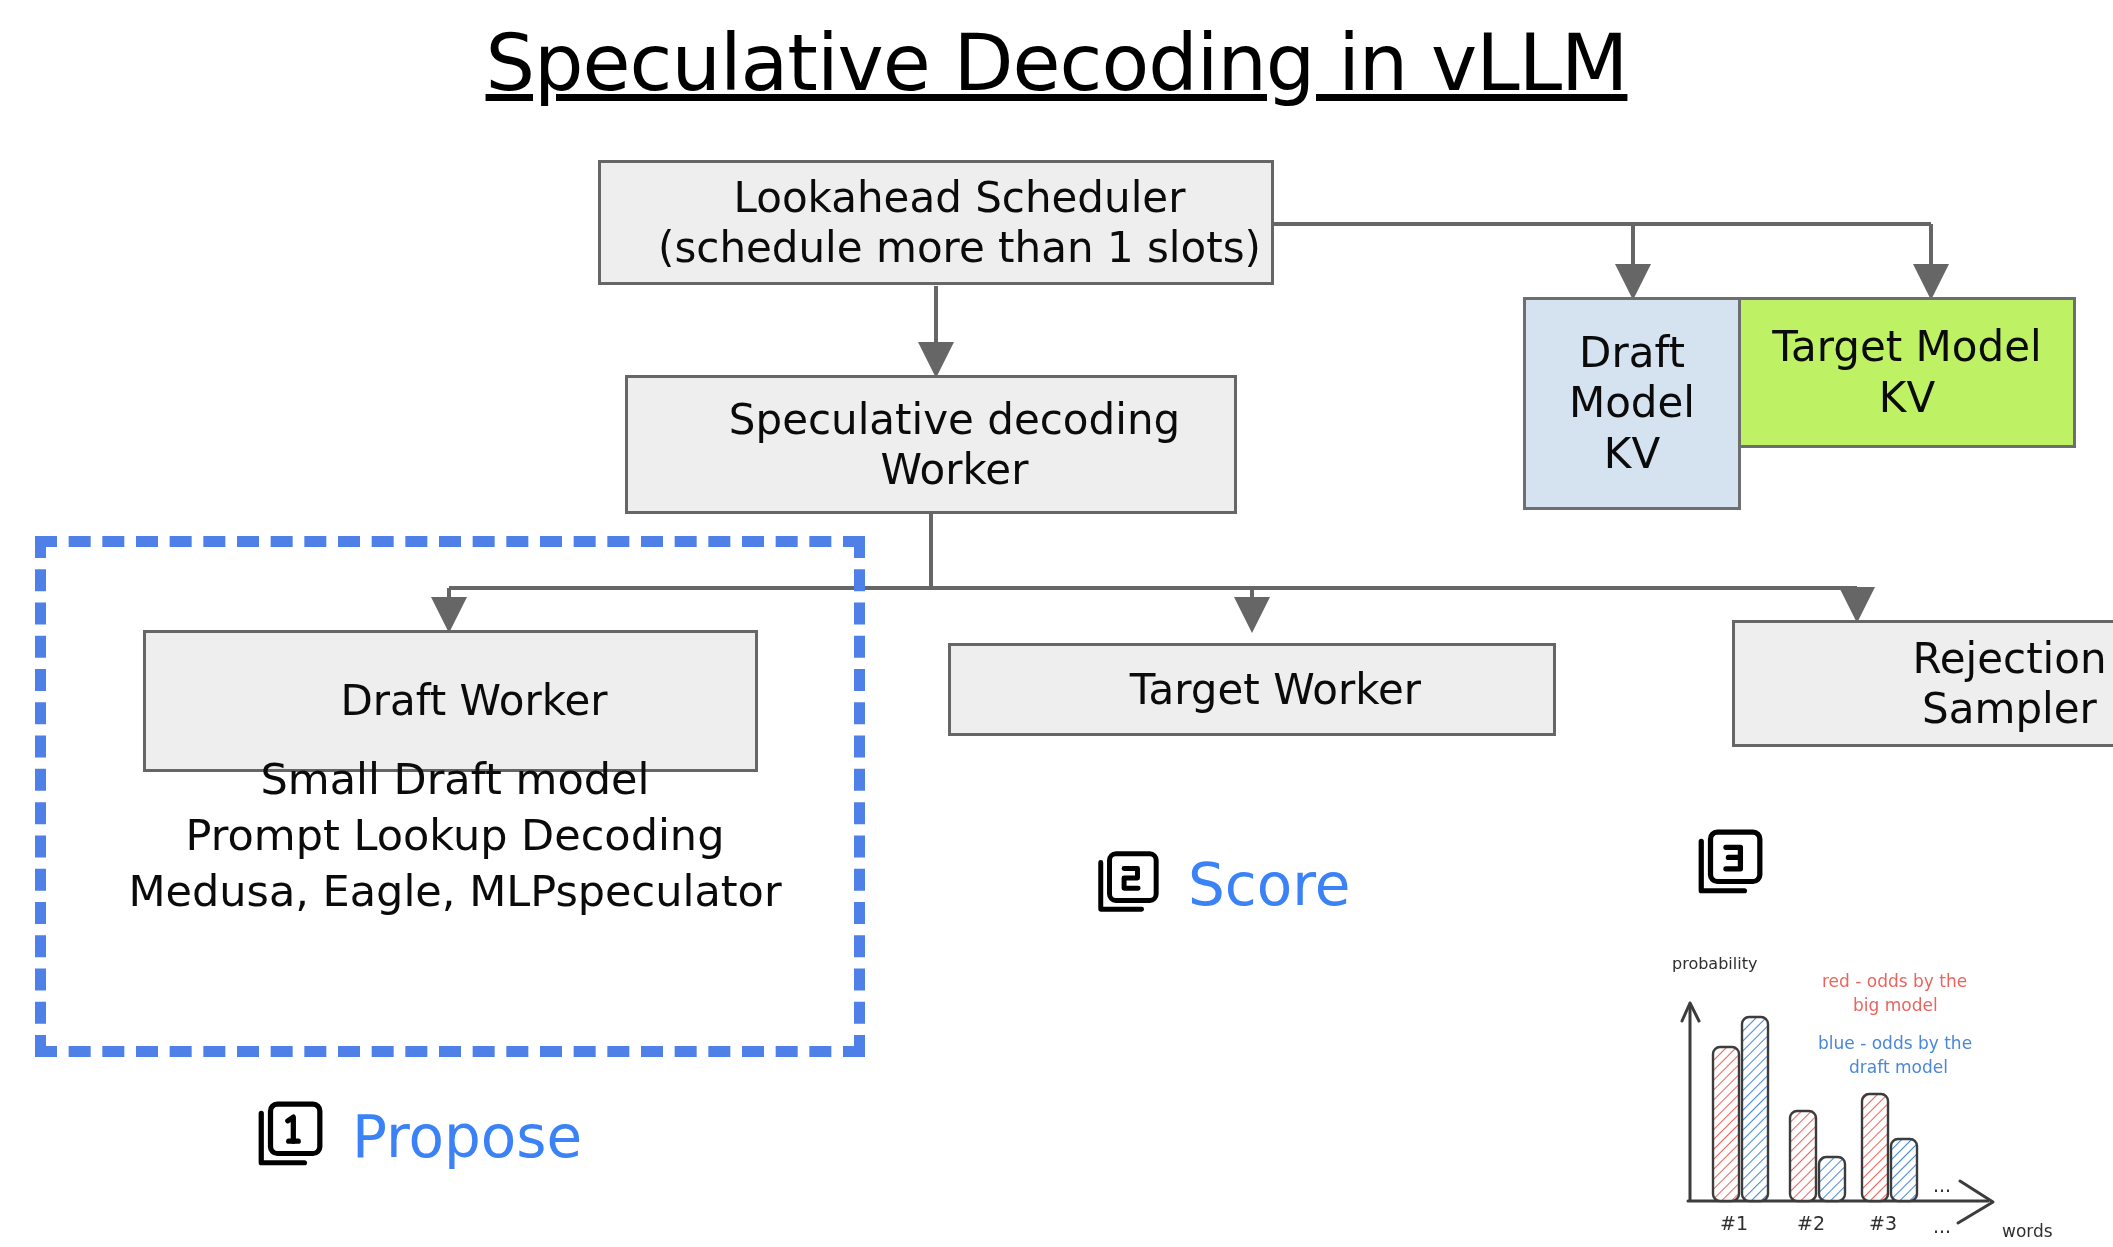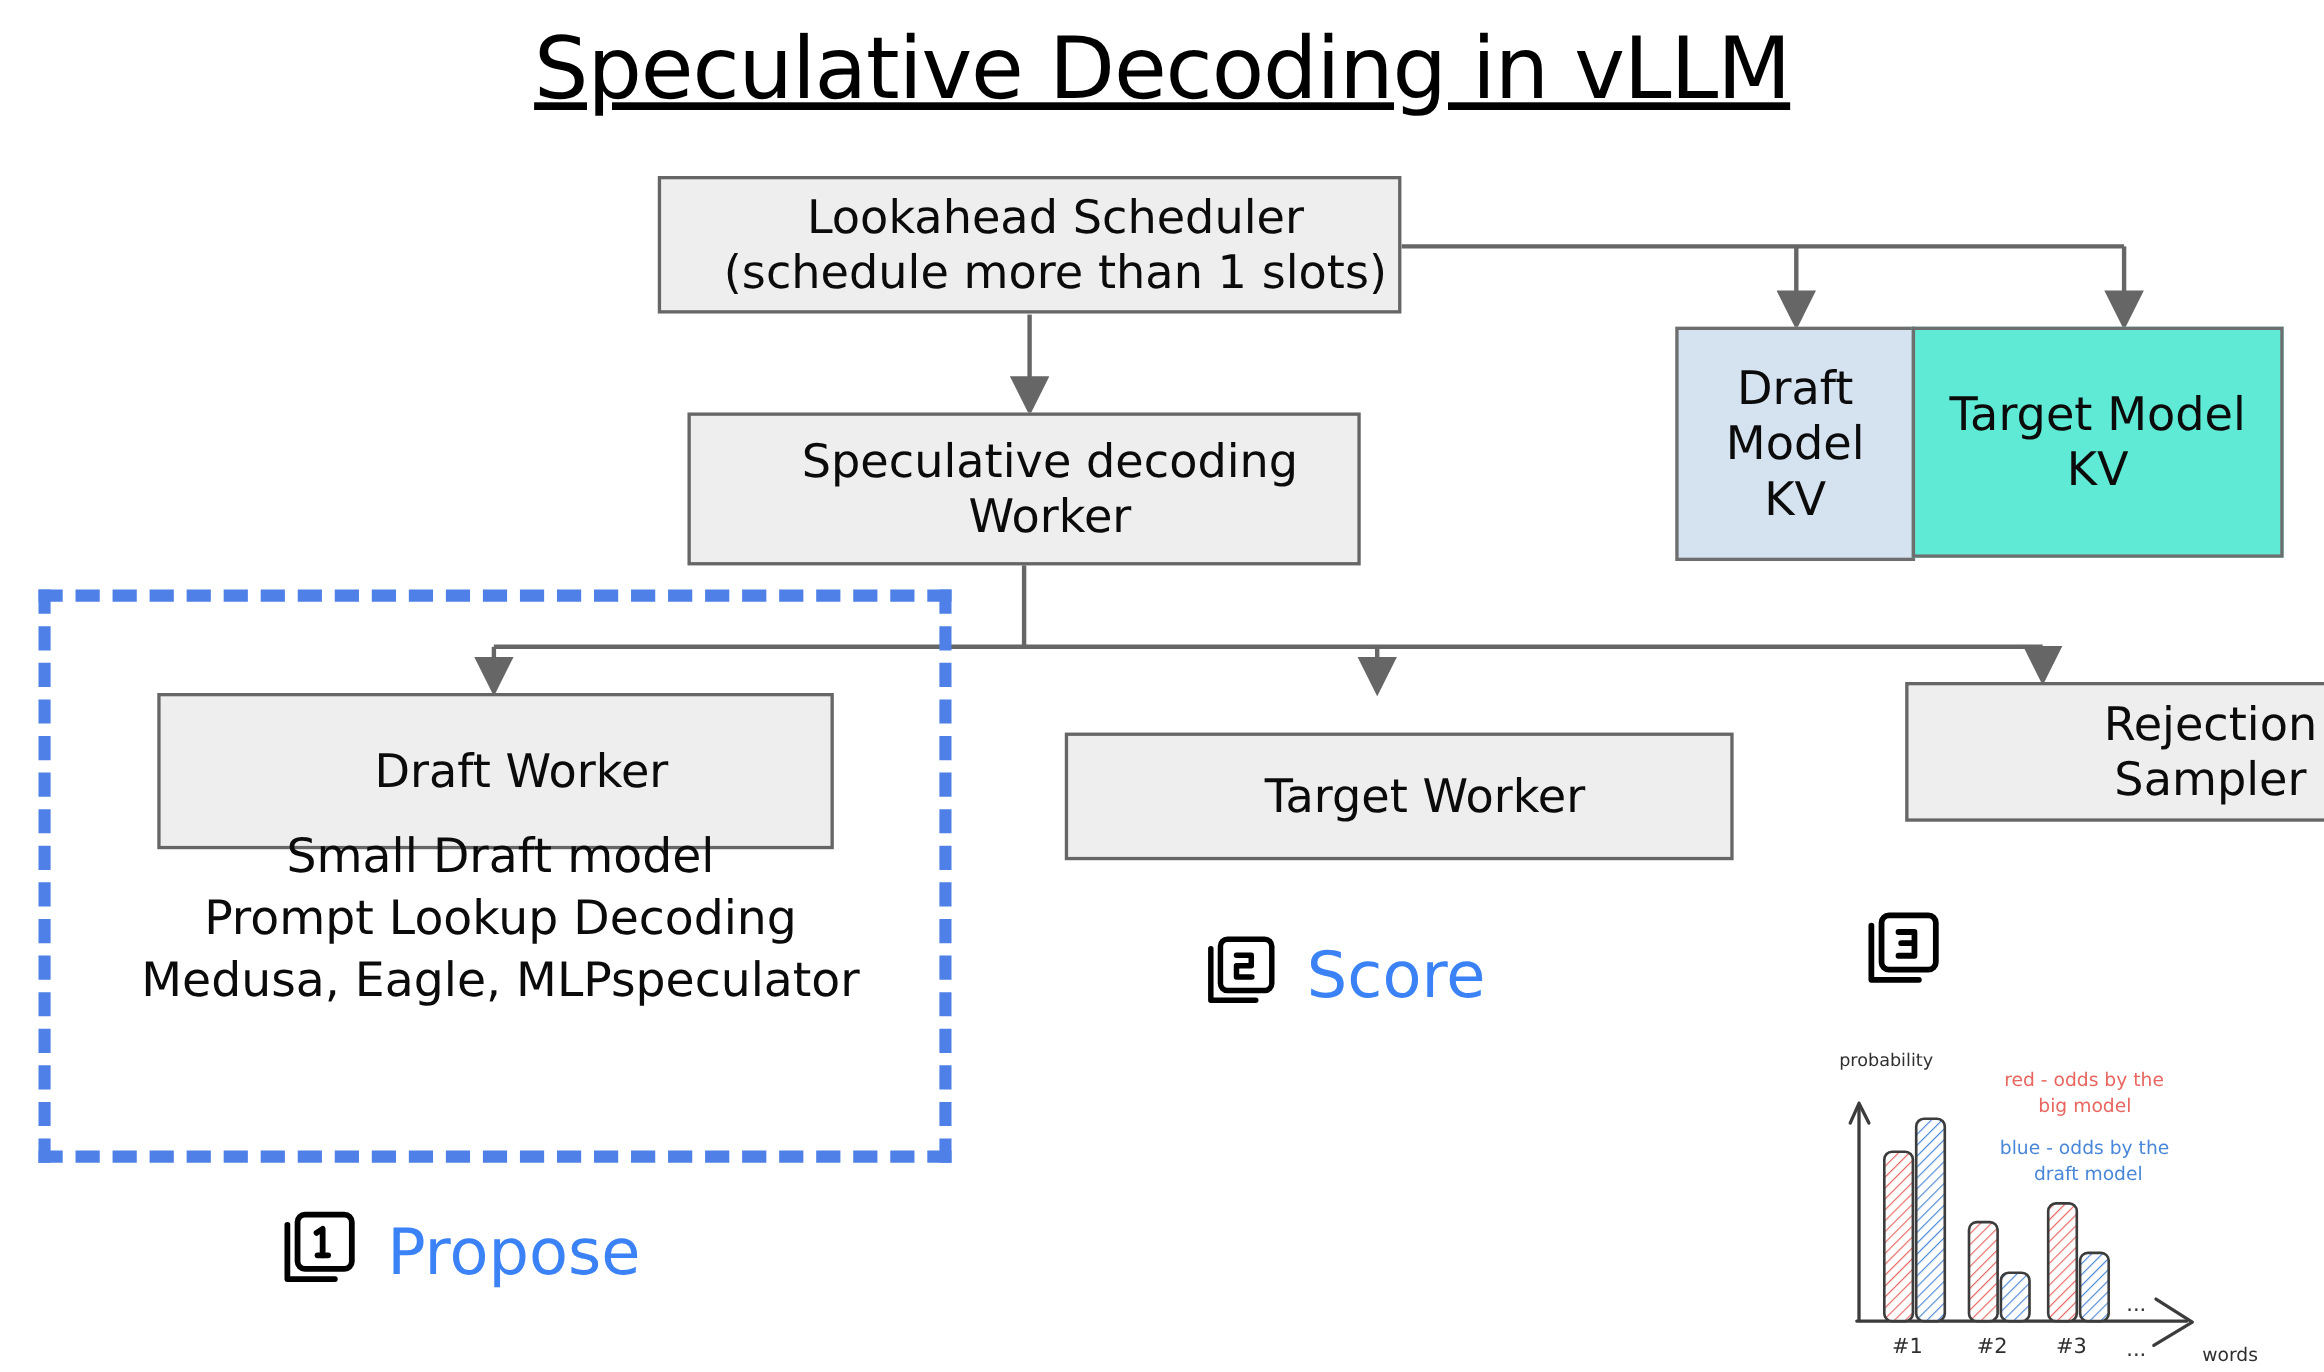--- a/index.html
+++ b/index.html
@@ -40,25 +40,25 @@
     text-align:center;
     font-size:42px;line-height:1.2;
     font-family:"DejaVu Sans", sans-serif;
     color:#0b0b0b;
     white-space:pre-line;
   }
 
   #box-lookahead{left:598px;top:160px;width:676px;height:125px;}
   #box-specworker{left:625px;top:375px;width:612px;height:139px;}
   #box-draftworker{left:143px;top:630px;width:615px;height:142px;}
-  #box-targetworker{left:948px;top:666px;width:608px;height:116px;margin-left:20px;}
+  #box-targetworker{left:948px;top:643px;width:608px;height:93px;}
   #box-rejsampler{left:1732px;top:620px;width:508px;height:127px;}
 
   #kv-draft{left:1523px;top:297px;width:218px;height:213px;background:#d5e2ef;}
-  #kv-target{left:1738px;top:297px;width:338px;height:210px;background:#5eead4;}
+  #kv-target{left:1738px;top:297px;width:338px;height:151px;background:#bef264;}
 
   
   #dashed-region{
     left:35px;top:536px;width:830px;height:521px;
     border:11px dashed #4f80e8;
     box-sizing:border-box;
     background:transparent;
   }
 
   

